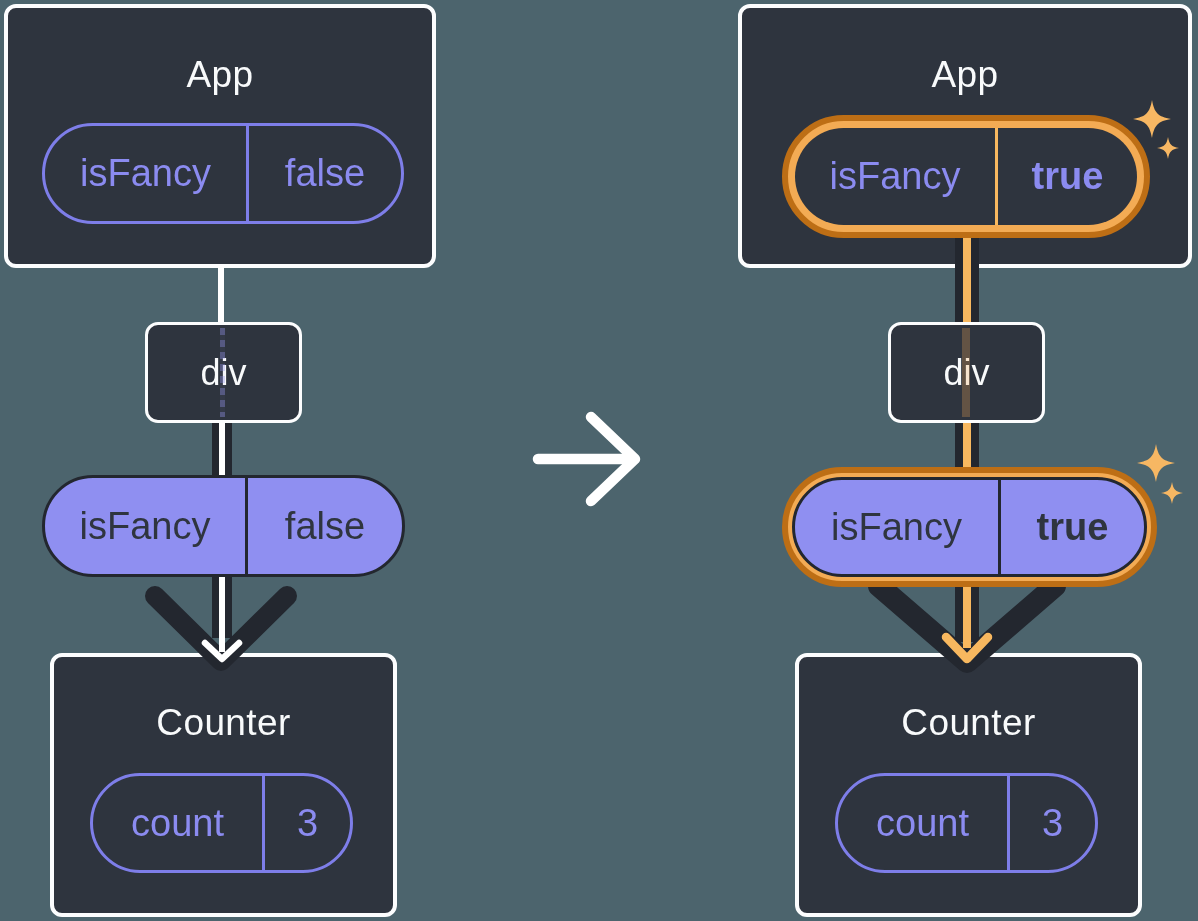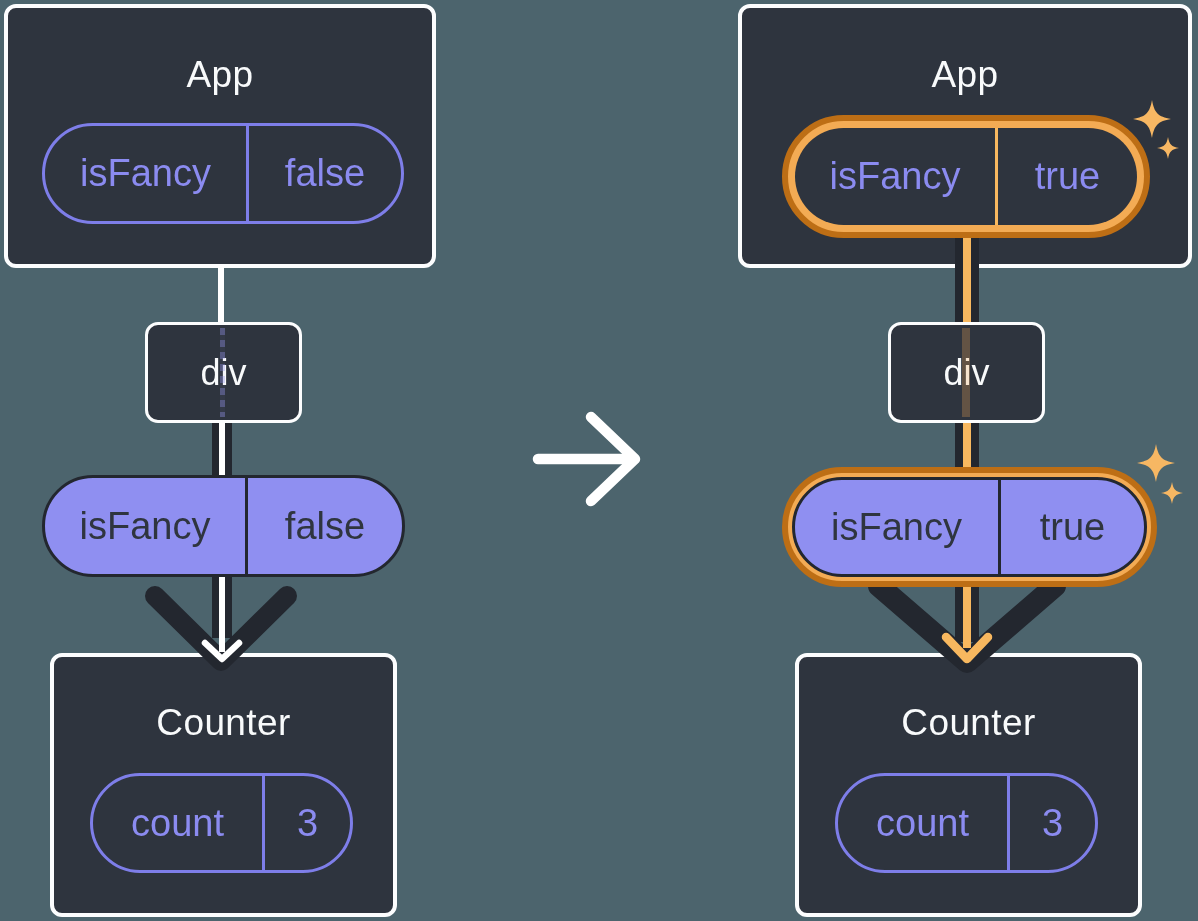--- a/index.html
+++ b/index.html
@@ -40,21 +40,21 @@
   }
   .ring-inner{
     position:absolute;border-radius:50px;display:flex;align-items:stretch;
     overflow:hidden;box-sizing:border-box;
   }
   .ring-inner .cell{display:flex;align-items:center;justify-content:center;font-size:38px;}
   .dark-inner{background:#2E343E;color:#8B8BF0;inset:7px;}
   .dark-inner .vsep{flex:0 0 3px;background:#F8B85F;}
   .purple-inner{background:#8F8FF1;color:#2F353F;inset:4px;border:3px solid #23272F;}
   .purple-inner .vsep{flex:0 0 3px;background:#23272F;}
-  .bold{font-weight:400;}
+  .bold{font-weight:700;}
   .stem-dark{position:absolute;background:#23272F;}
   .stem-white{position:absolute;background:#FFFFFF;}
   .stem-orange{position:absolute;background:#F8B85F;}
   .stripe-dashed{
     position:absolute;
     background:repeating-linear-gradient(180deg,
       rgba(150,150,240,0.38) 0px, rgba(150,150,240,0.38) 7px,
       rgba(150,150,240,0.05) 7px, rgba(150,150,240,0.05) 12px);
   }
   .stripe-solid{position:absolute;background:rgba(243,171,84,0.27);}

